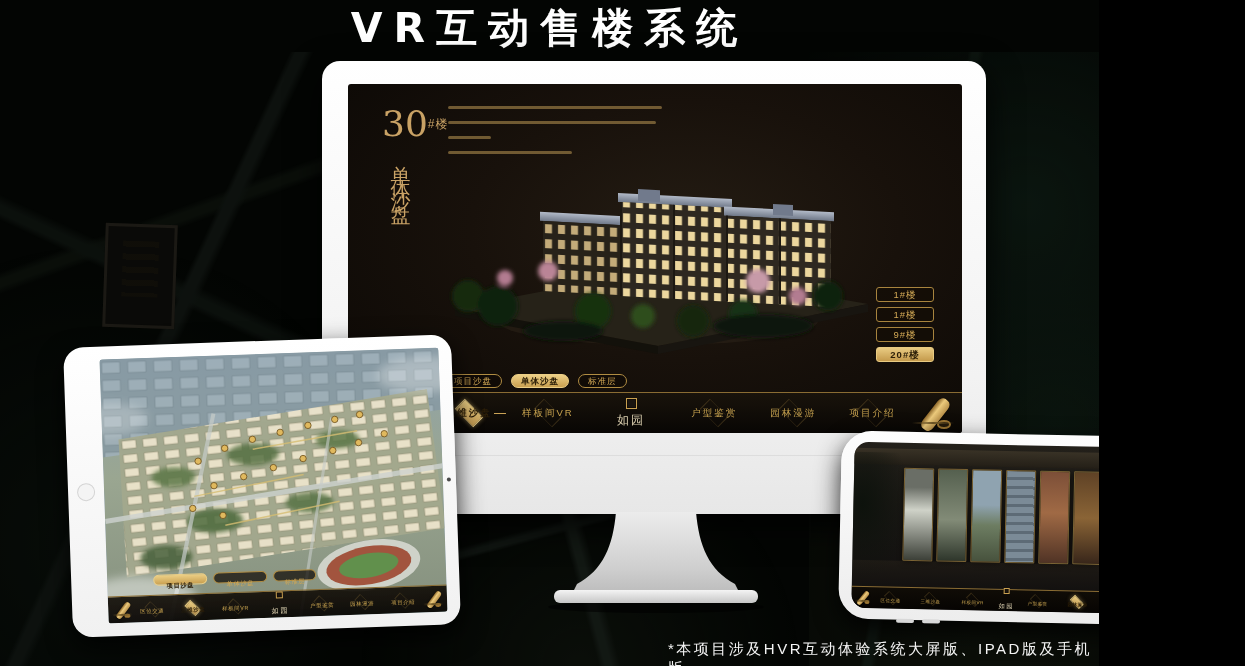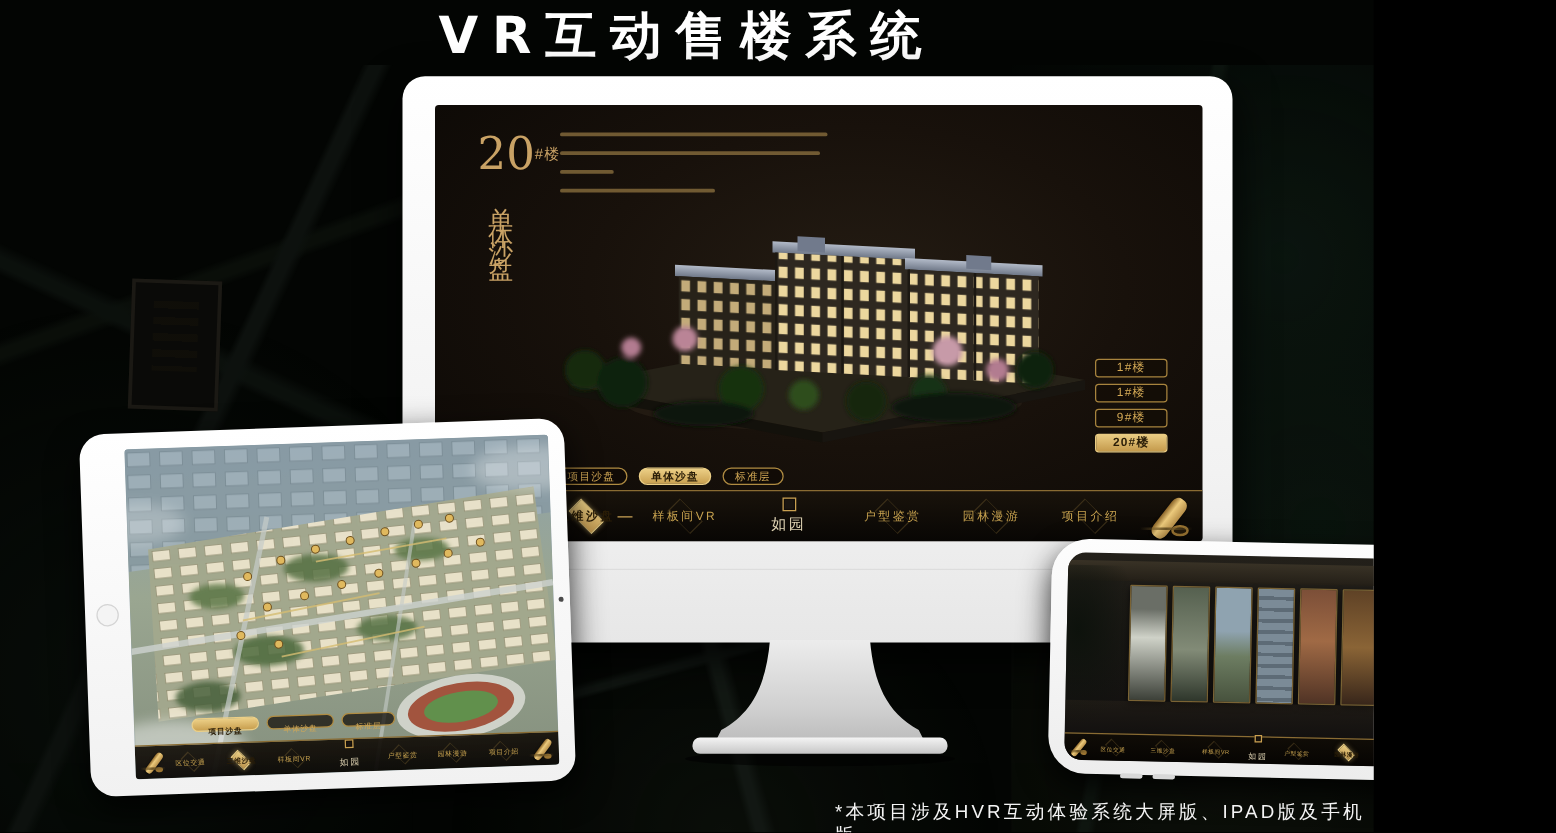--- a/index.html
+++ b/index.html
@@ -172,21 +172,21 @@
   <div class="bg-plaque">
       <i></i>
     </div>
 
   <div class="main-title">VR互动售楼系统</div>
 
   <div class="monitor-frame">
     <div class="monitor-screen">
 
       <div class="m-heading">
-        <span class="num">20</span><span class="suf">#楼</span>
+        <span class="num">30</span><span class="suf">#楼</span>
         <div class="sub">单体沙盘</div>
       </div>
 
       <div class="m-desc">
         <i style="width:100%"></i>
           <i style="width:97%"></i>
           <i style="width:20%"></i>
           <i style="width:58%"></i>
       </div>
 

